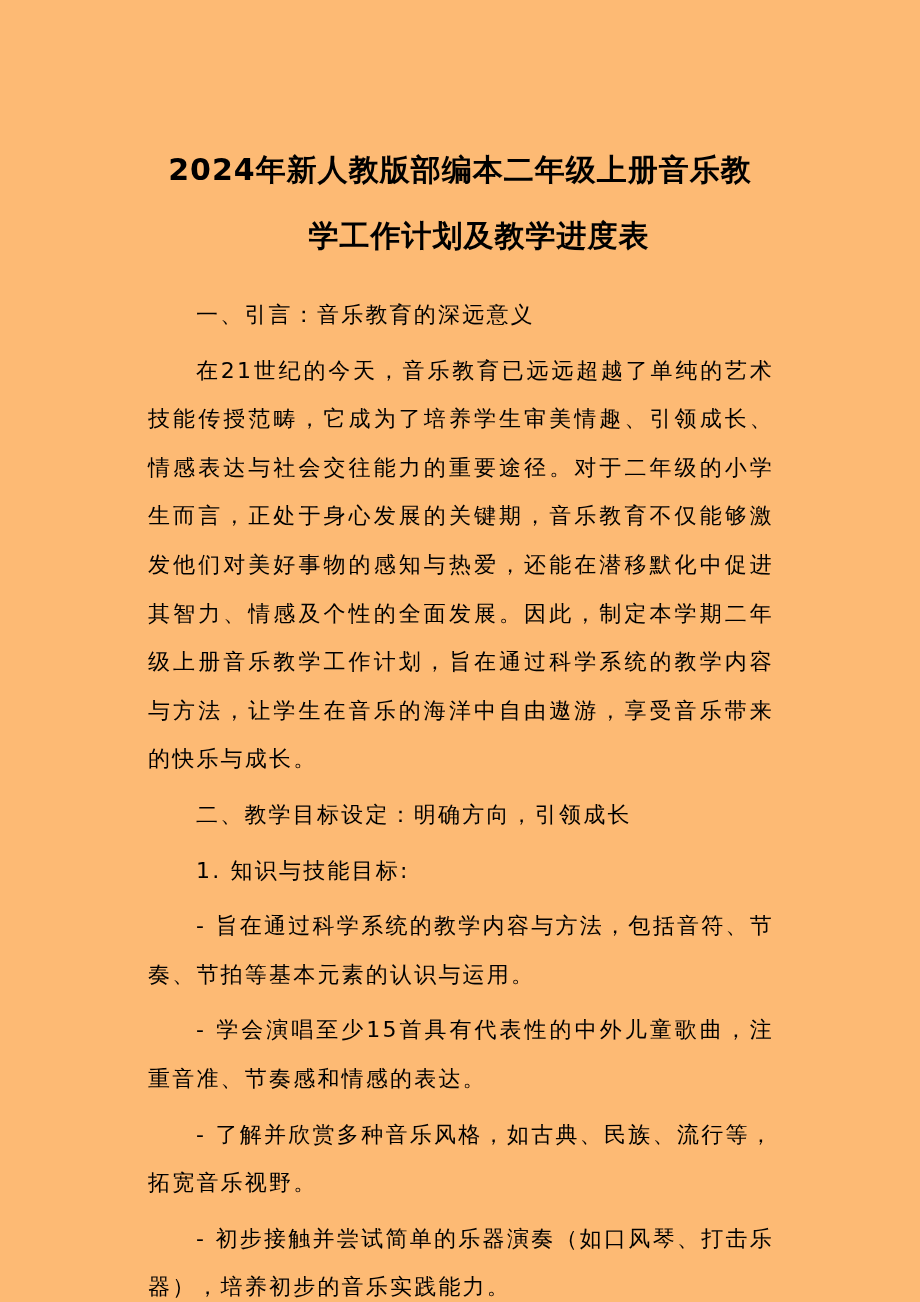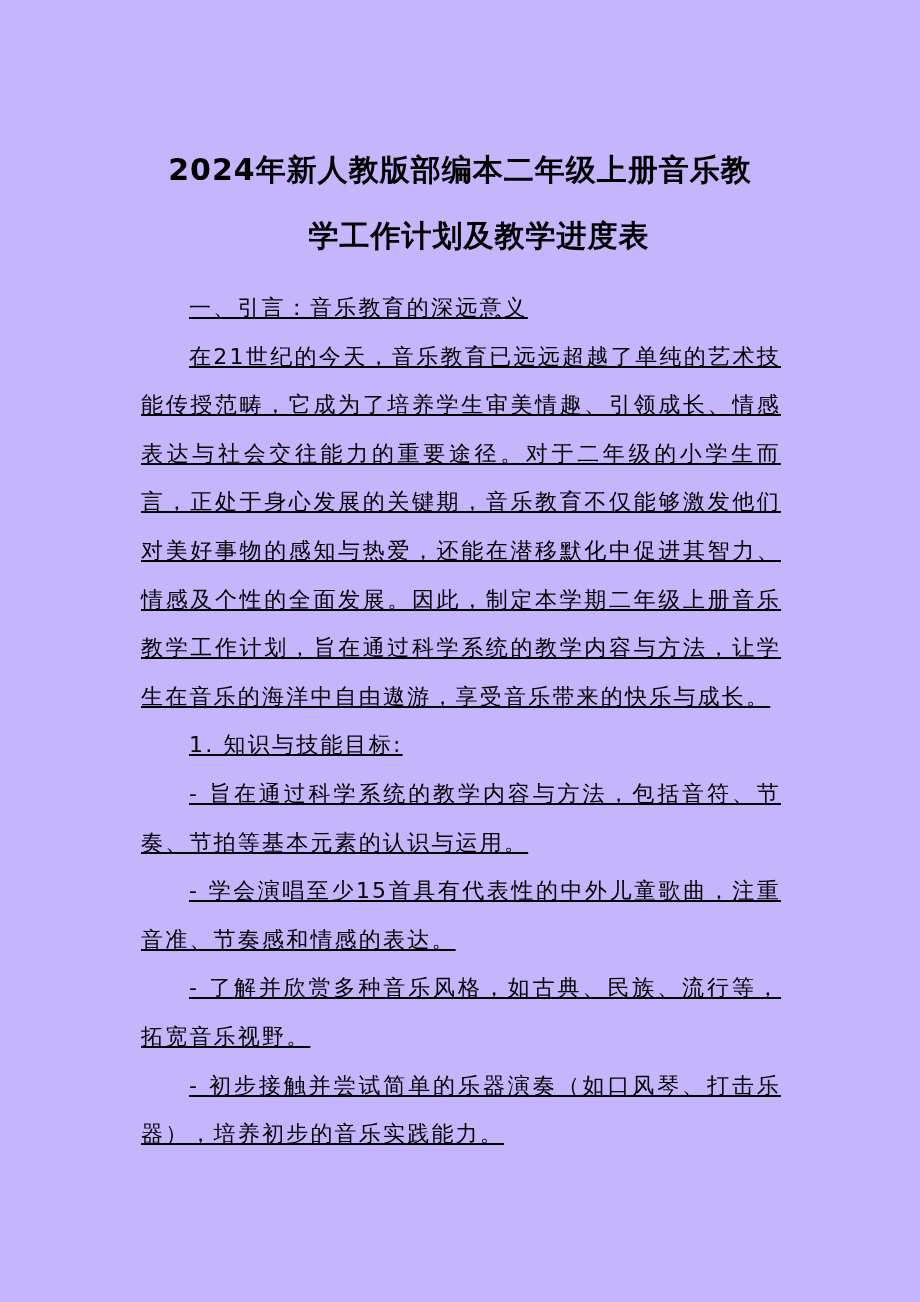--- a/index.html
+++ b/index.html
@@ -14,21 +14,21 @@
       overflow: hidden;
       color: #000000;
       font-family: "DejaVu Serif", "Liberation Serif", serif;
     }
     .page {
       position: absolute;
       left: 0;
       top: 0;
       width: 920px;
       height: 1302px;
-      background: #c4b5fd;
+      background: #fdba74;
     }
     .title {
       position: absolute;
       left: 0;
       width: 920px;
       text-align: center;
       font-family: "DejaVu Sans", "Liberation Sans", sans-serif;
       font-weight: bold;
       font-size: 30px;
       line-height: 36px;
@@ -42,39 +42,39 @@
       position: absolute;
       left: 141px;
       width: 640px;
       font-family: "DejaVu Sans", "Liberation Sans", sans-serif;
       font-size: 22px;
       line-height: 48.6px;
       letter-spacing: 2.2px;
       margin: 0;
     }
     .para {
-      margin: 0;
+      margin: 7px;
       text-indent: 48px;
       text-align: justify;
       text-align-last: left;
-      text-decoration: underline;
     }
     .para.heading {
       text-indent: 48px;
     }
   </style>
 </head>
 <body>
 
 <div class="page">
   <h1 class="title l1">2024年新人教版部编本二年级上册音乐教</h1>
   <h1 class="title l2">学工作计划及教学进度表</h1>
 
   <div class="body-text" style="top: 284px;">
     <p class="para heading">一、引言：音乐教育的深远意义</p>
     <p class="para">在21世纪的今天，音乐教育已远远超越了单纯的艺术技能传授范畴，它成为了培养学生审美情趣、引领成长、情感表达与社会交往能力的重要途径。对于二年级的小学生而言，正处于身心发展的关键期，音乐教育不仅能够激发他们对美好事物的感知与热爱，还能在潜移默化中促进其智力、情感及个性的全面发展。因此，制定本学期二年级上册音乐教学工作计划，旨在通过科学系统的教学内容与方法，让学生在音乐的海洋中自由遨游，享受音乐带来的快乐与成长。</p>
+    <p class="para heading">二、教学目标设定：明确方向，引领成长</p>
     <p class="para">1. 知识与技能目标:</p>
     <p class="para">- 旨在通过科学系统的教学内容与方法，包括音符、节奏、节拍等基本元素的认识与运用。</p>
     <p class="para">- 学会演唱至少15首具有代表性的中外儿童歌曲，注重音准、节奏感和情感的表达。</p>
     <p class="para">- 了解并欣赏多种音乐风格，如古典、民族、流行等，拓宽音乐视野。</p>
     <p class="para">- 初步接触并尝试简单的乐器演奏（如口风琴、打击乐器），培养初步的音乐实践能力。</p>
   </div>
 </div>
 
 </body></html>

